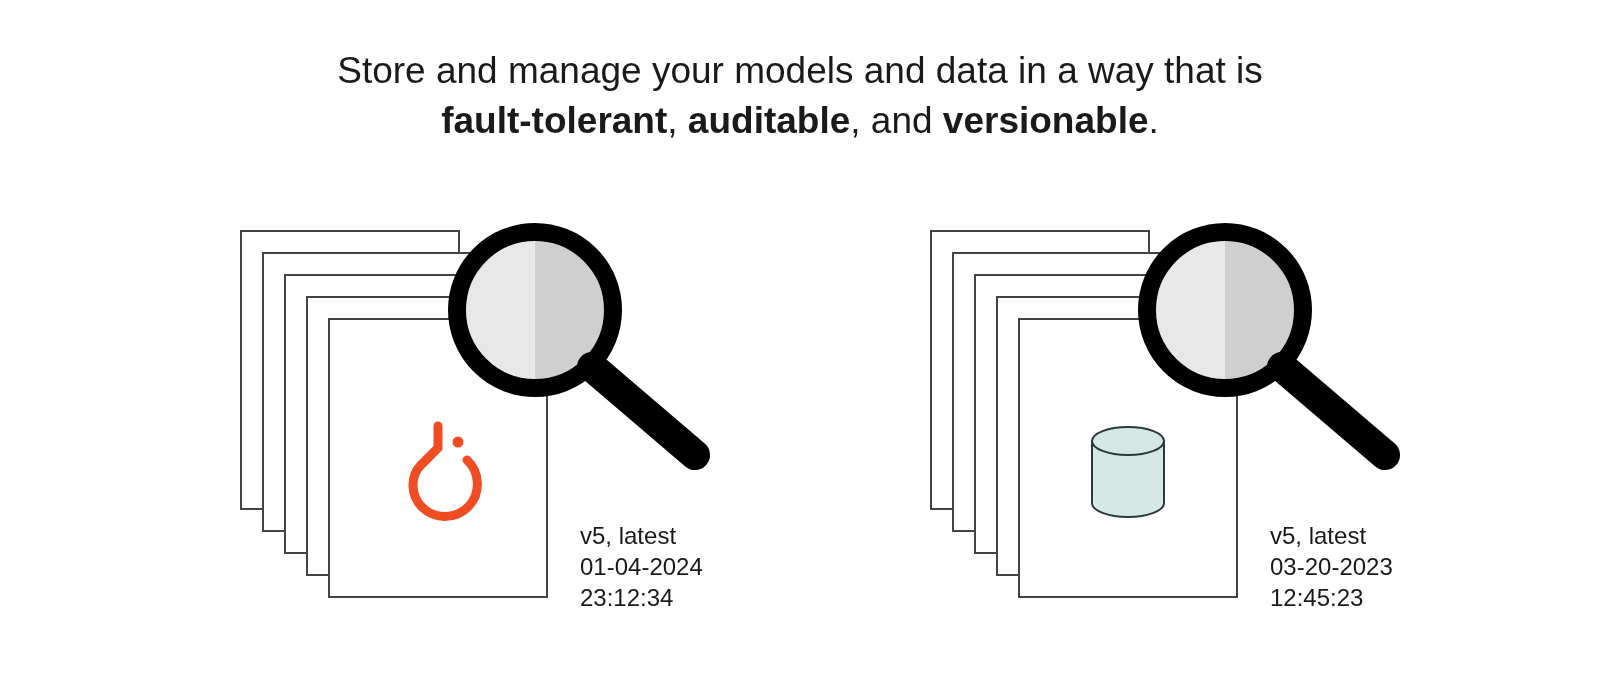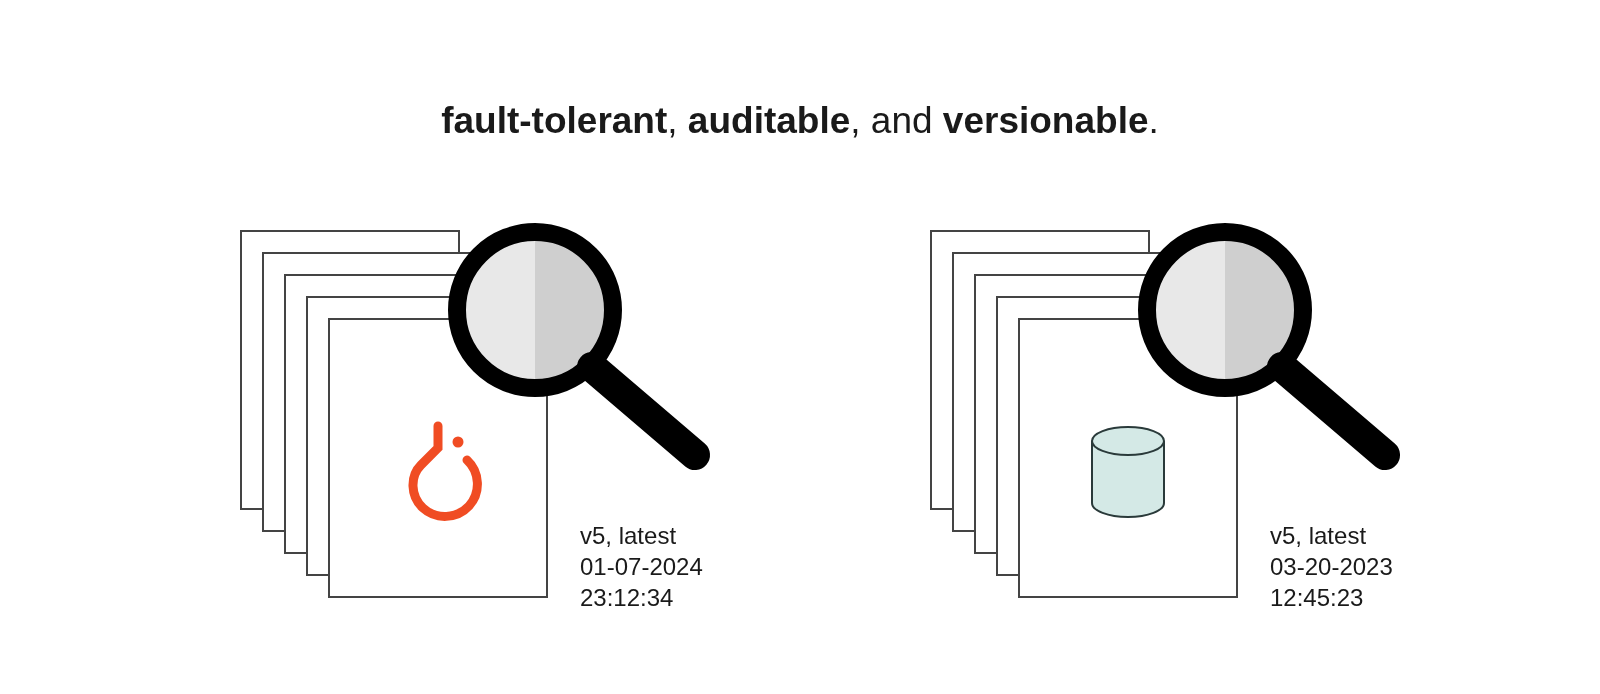--- a/index.html
+++ b/index.html
@@ -74,21 +74,21 @@
       top: 290px;
       font-size: 24px;
       line-height: 1.3;
       color: #1a1a1a;
     }
   </style>
 </head>
 <body>
 
 <div class="headline">
-  <br>
+  <span>Store and manage your models and data in a way that is </span><br>
   <span class="bold">fault-tolerant</span><span>, </span><span class="bold">auditable</span><span>, and </span><span class="bold">versionable</span><span>.</span>
 </div>
 
 <div class="stage">
 
   <div class="group left">
     <div class="stack">
       <div class="sheet s1"></div>
       <div class="sheet s2"></div>
       <div class="sheet s3"></div>
@@ -107,21 +107,21 @@
     <div class="magnifier">
       <svg width="280" height="260" viewBox="0 0 280 260">
         <circle cx="95" cy="90" r="78" fill="#cfcfcf"></circle>
         <path d="M95 12 a78 78 0 0 0 0 156 z" fill="#e8e8e8"></path>
         <circle cx="95" cy="90" r="78" fill="none" stroke="#000" stroke-width="18"></circle>
         <line x1="152" y1="147" x2="255" y2="235" stroke="#000" stroke-width="30" stroke-linecap="round"></line>
       </svg>
     </div>
     <div class="meta">
       <div>v5, latest</div>
-      <div>01-07-2024</div>
+      <div>01-04-2024</div>
       <div>23:12:34</div>
     </div>
   </div>
 
   <div class="group right">
     <div class="stack">
       <div class="sheet s1"></div>
       <div class="sheet s2"></div>
       <div class="sheet s3"></div>
       <div class="sheet s4"></div>

